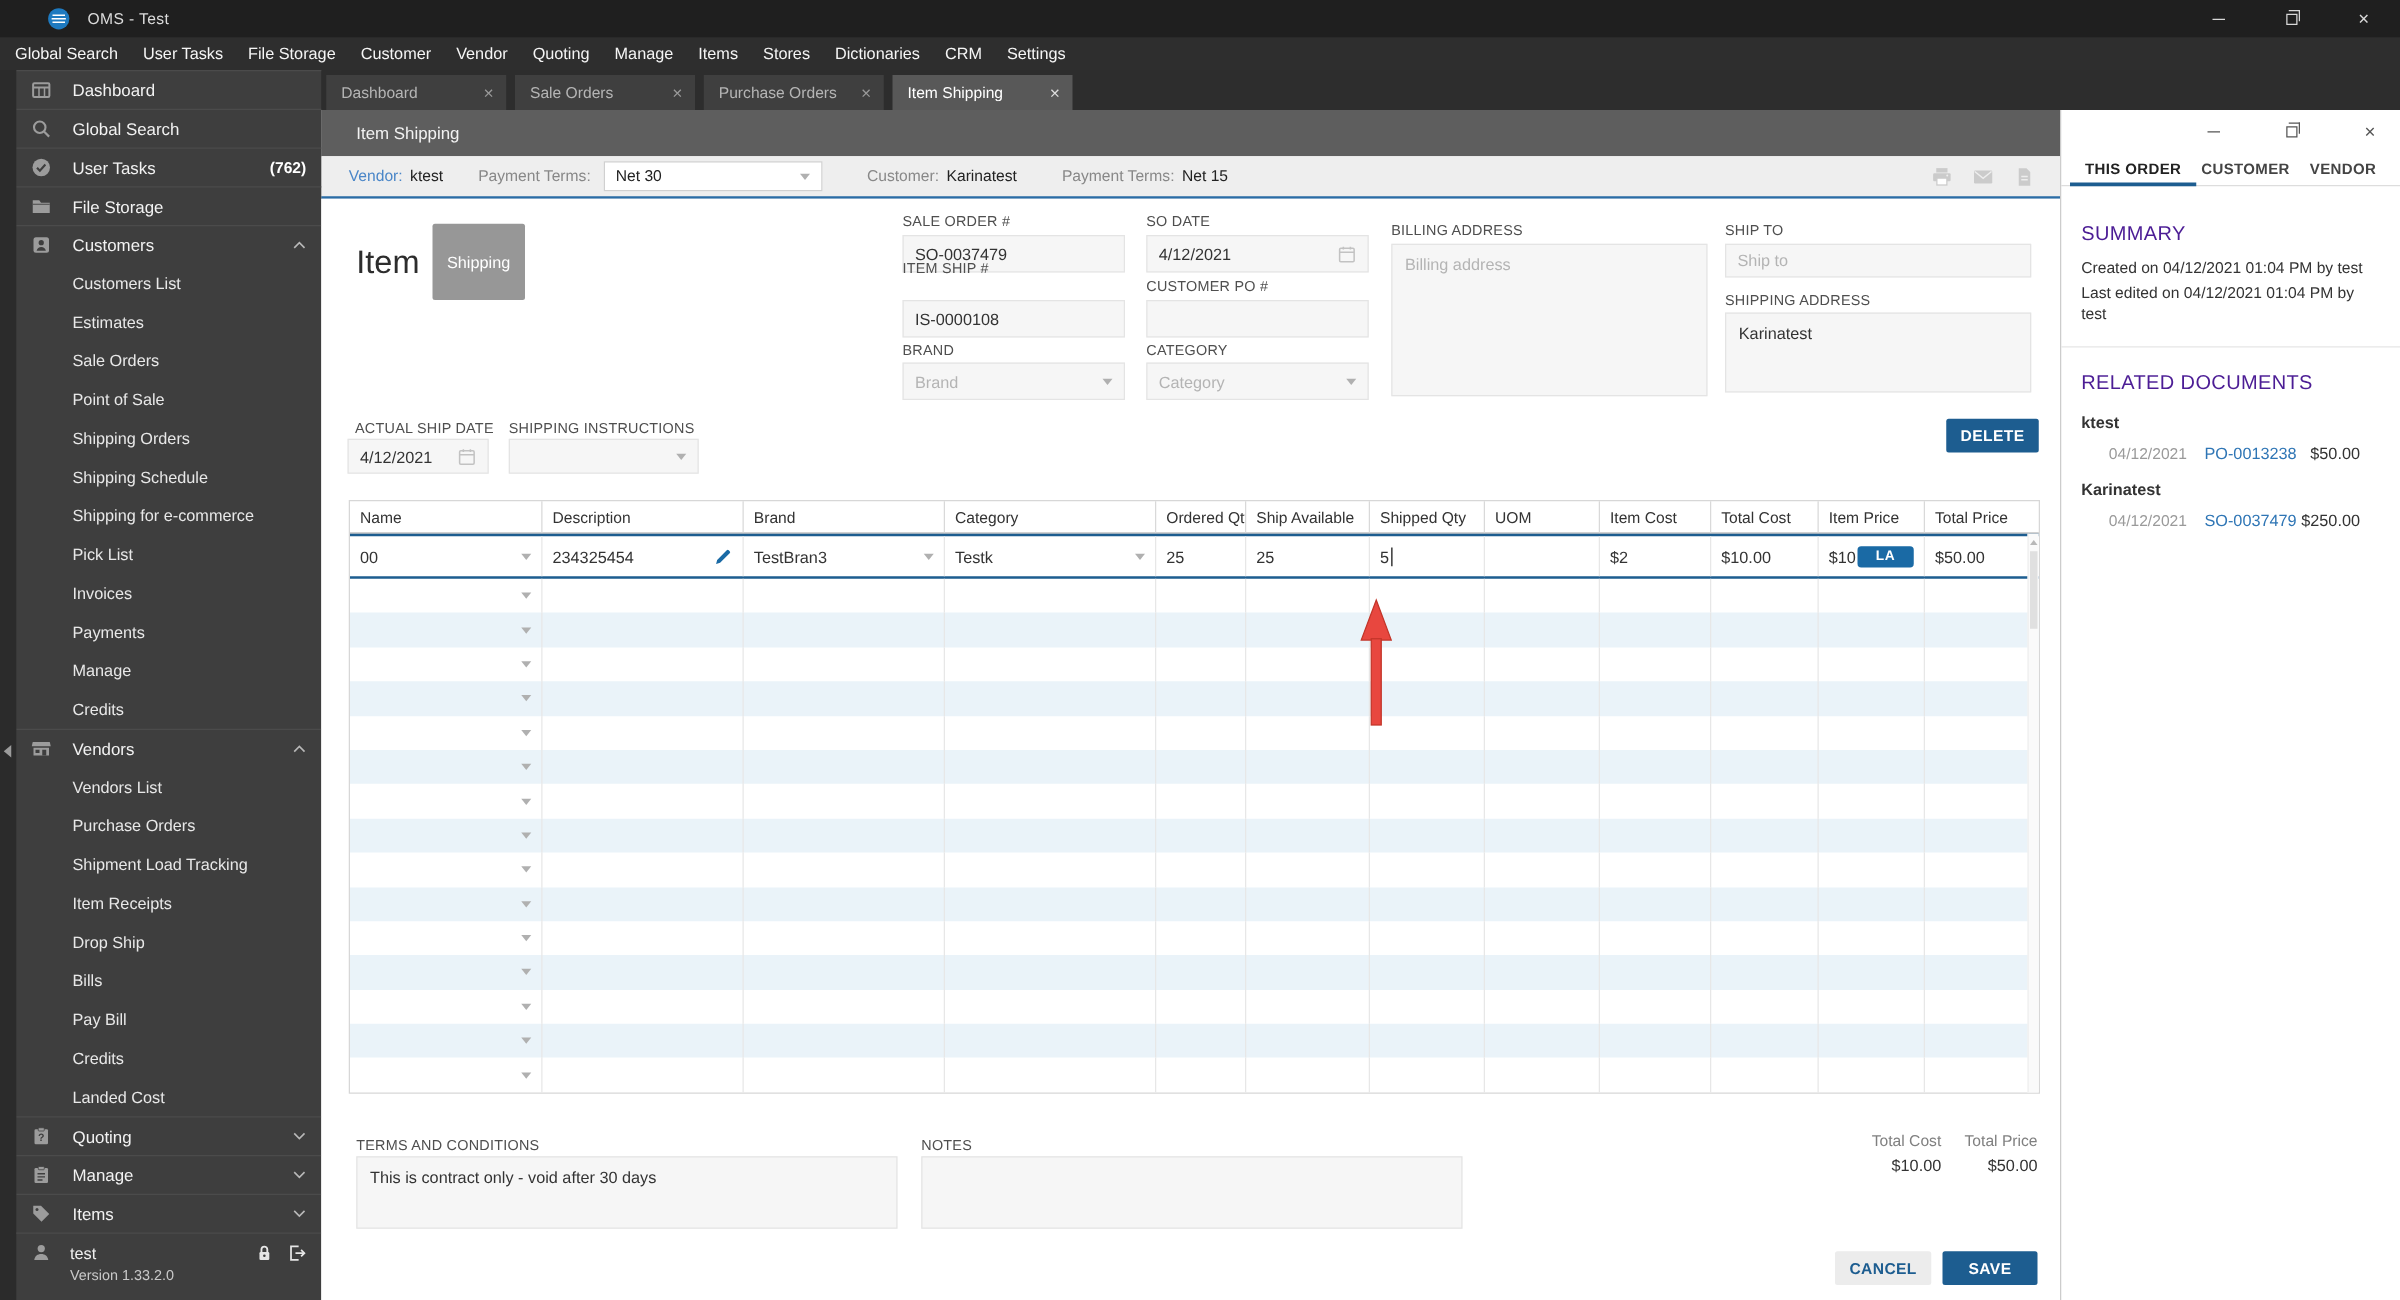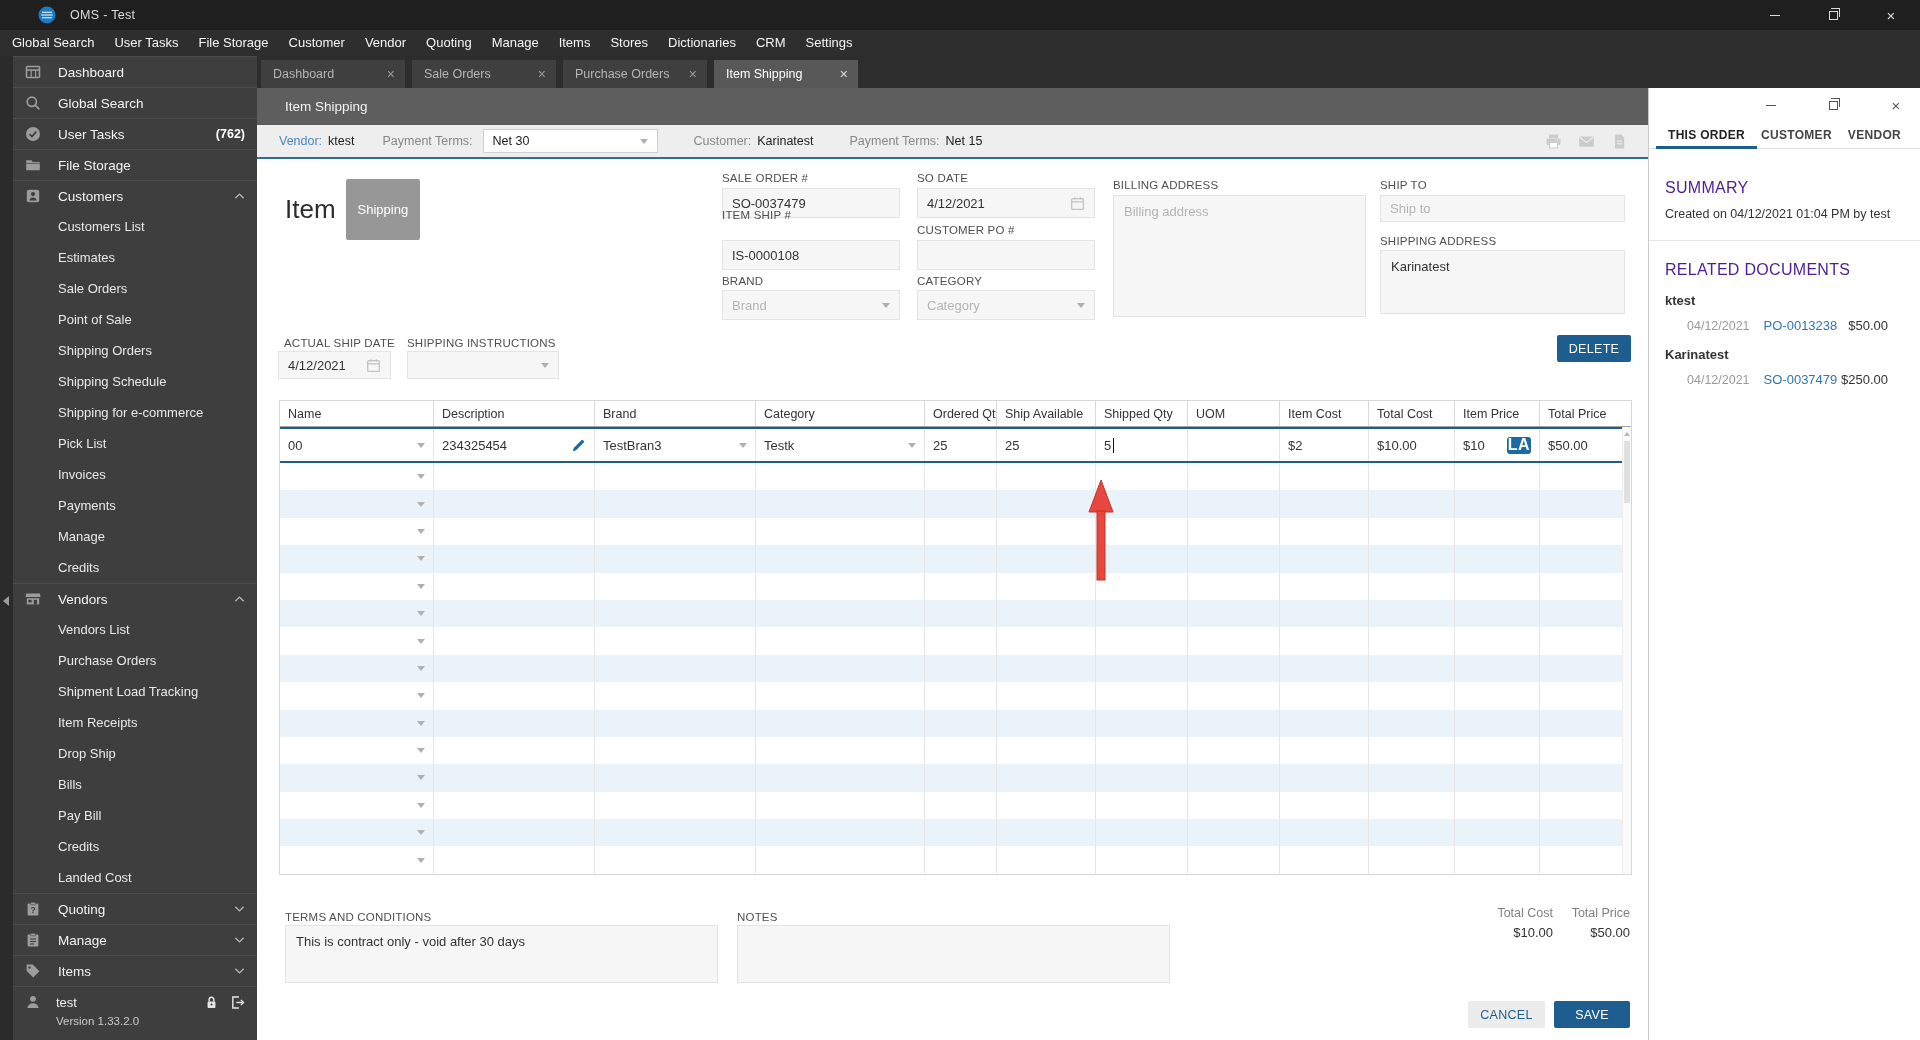--- a/index.html
+++ b/index.html
@@ -92,40 +92,40 @@
     padding:0 9px;font-size:13px;color:#333;}
   .ffield.ph > span:first-child{color:#b4b4b4;}
   .ffield .cal{margin-left:auto;display:flex;}
   .ffield .cal svg{width:15px;height:15px;}
   .ffield > .dd{margin-left:auto;}
   .farea{position:absolute;background:#f6f6f6;border:1px solid #e4e4e4;padding:8px 10px;font-size:13px;
     color:#333;}
   .farea.ph{color:#b4b4b4;}
 
   .btn{position:absolute;display:flex;align-items:center;justify-content:center;font-size:12.5px;
-    border-radius:2px;font-weight:normal;letter-spacing:.3px;}
+    border-radius:2px;font-weight:bold;letter-spacing:.3px;}
   .btn-blue{background:#1d5d90;color:#fff;}
   .btn-light{background:#ececec;color:#1d5d90;}
 
   
   .table{position:absolute;left:22px;top:241px;width:1353px;border:1px solid #d7d7d7;background:#fff;}
   .trow{display:grid;}
   .thead{height:26px;border-bottom:1px solid #a3a3a3;}
   .th{display:flex;align-items:center;padding-left:8px;font-size:12.5px;color:#333;
     border-right:1px solid #d9d9d9;white-space:nowrap;overflow:hidden;}
   .th:last-child{border-right:none;}
   .sel-row{height:36px;border-top:2px solid #1d5d90;border-bottom:2px solid #1d5d90;background:#fff;}
   .td{display:flex;align-items:center;padding:0 8px;font-size:13px;color:#333;
     border-right:1px solid #e7e7e7;position:relative;height:100%;overflow:hidden;}
   .td:last-child{border-right:none;}
   .erow{height:27.4px;}
   .erow:nth-child(even){background:#eaf3f9;}
   .cell-dd{margin-left:auto;}
   .caret{width:1px;height:15px;background:#111;margin-left:2px;}
-  .la-badge{margin-left:auto;background:#1a6aa5;color:#fff;font-size:16px;font-weight:bold;width:24px;
+  .la-badge{margin-left:auto;background:#1a6aa5;color:#fff;font-size:11px;font-weight:bold;width:45px;
     height:17px;border-radius:3px;display:flex;align-items:center;justify-content:center;letter-spacing:.5px;}
   .pencil{margin-left:auto;display:flex;}
   .pencil svg{width:15px;height:15px;}
   .scrollbar{position:absolute;right:0;top:26px;bottom:0;width:9px;background:#fafafa;
     border-left:1px solid #eee;}
   .sb-up{height:14px;display:flex;align-items:center;justify-content:center;}
   .sb-up i{width:0;height:0;border-left:3px solid transparent;border-right:3px solid transparent;
     border-bottom:4px solid #b8b8b8;}
   .sb-thumb{margin:0 1px;height:62px;background:#e0e0e0;}
 
@@ -913,20 +913,21 @@
 
         <div class="rp-tabs" id="rp-tabs">
             <div class="rp-tab active">THIS ORDER</div>
             <div class="rp-tab">CUSTOMER</div>
             <div class="rp-tab">VENDOR</div>
           </div>
 
         <div class="rp-body">
           <div class="rp-h mt30">SUMMARY</div>
           <div class="rp-line">Created on 04/12/2021 01:04 PM by test</div>
+          <div class="rp-line">Last edited on 04/12/2021 01:04 PM by test</div>
           <div class="rp-sep"></div>
           <div class="rp-h mt20">RELATED DOCUMENTS</div>
           <div id="related">
               <div class="rp-group">ktest</div>
               <div class="rp-doc">
                 <span class="rp-date">04/12/2021</span>
                 <span class="rp-link">PO-0013238</span>
                 <span class="rp-amt">$50.00</span>
               </div>
               <div class="rp-group">Karinatest</div>

